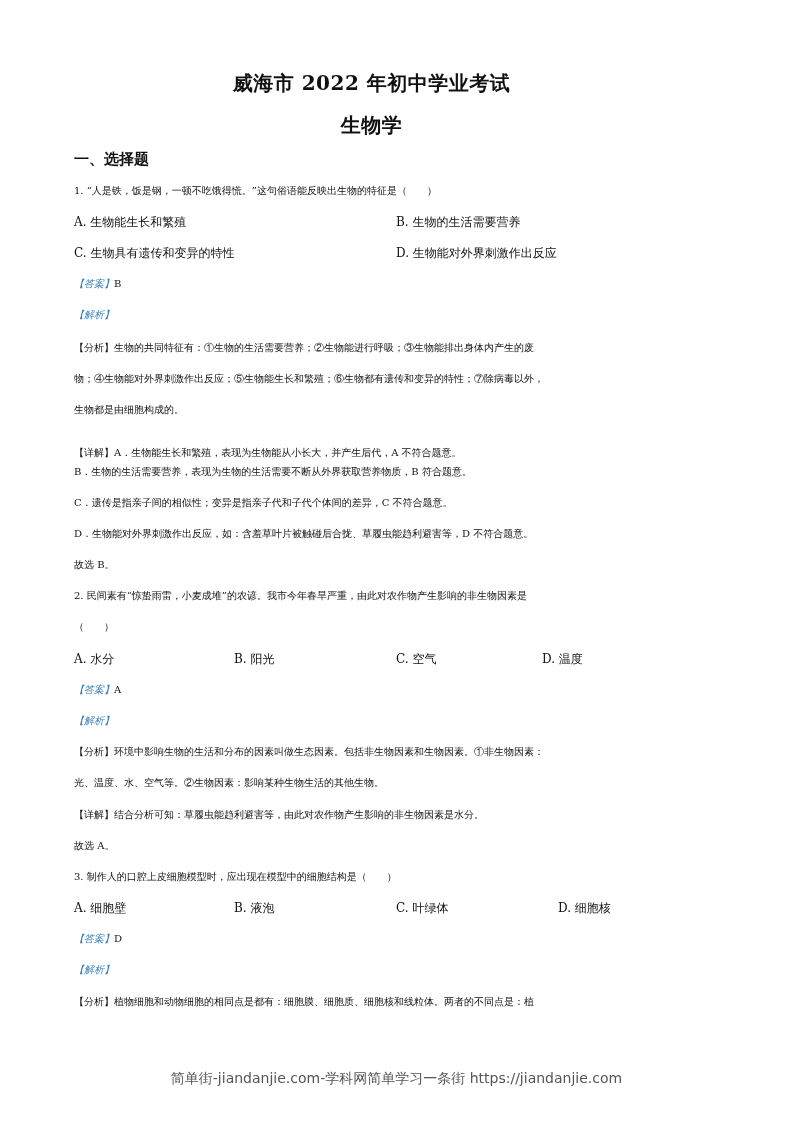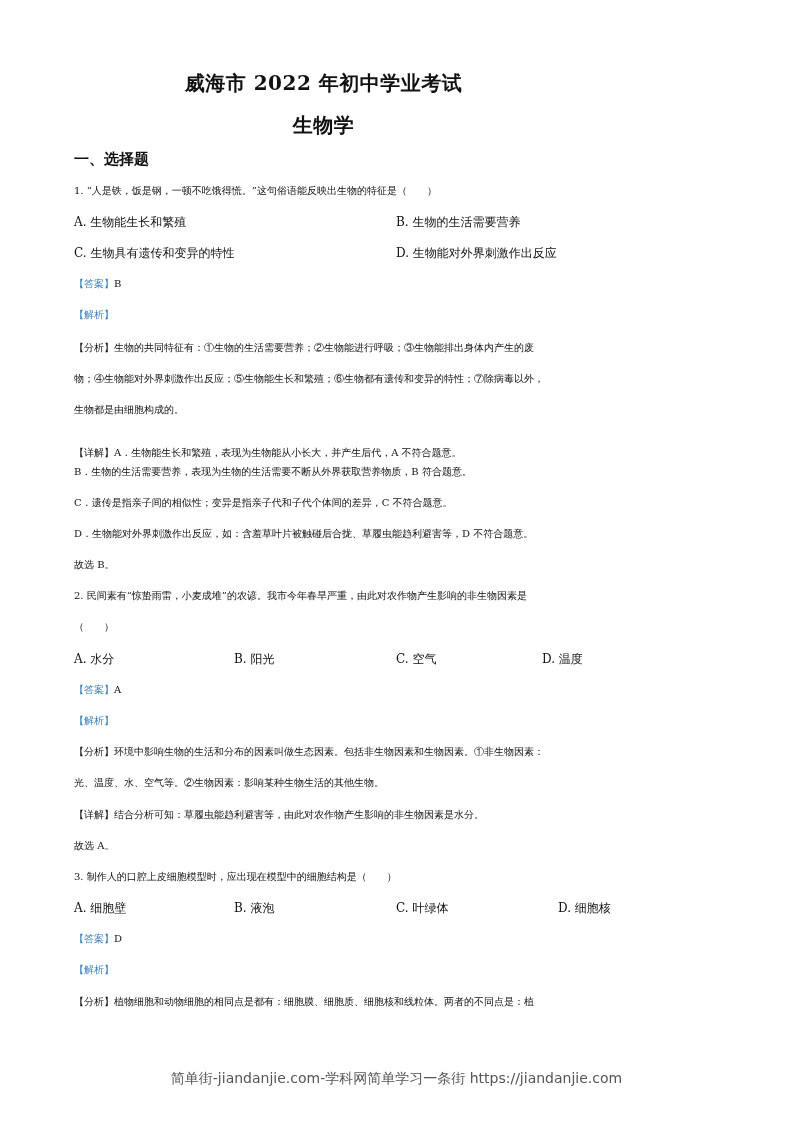--- a/index.html
+++ b/index.html
@@ -3,33 +3,33 @@
 <meta charset="utf-8">
 <style>
   html, body { margin: 0; padding: 0; background: #ffffff; }
   body {
     width: 793px; height: 1122px; position: relative; overflow: hidden;
     font-family: "DejaVu Serif", "Liberation Serif", serif;
     color: #111111;
   }
   .title {
     position: absolute; left: 0; width: 647px; text-align: center;
-    font-weight: bold; font-size: 20px; letter-spacing: 0.5px;
+    font-weight: bold; font-size: 20px; letter-spacing: 0.5px; padding-left: 48px;
   }
   .t1 { top: 70px; }
   .t2 { top: 112px; }
   .section {
     position: absolute; left: 74px; top: 150px;
     font-weight: bold; font-size: 15px; text-align: center;
   }
   .line {
     position: absolute; left: 74px; font-size: 10px; white-space: nowrap;
     line-height: 18px;
   }
-  .blue { color: #3a7fb8; }
+  .blue { color: #3a7fb8; font-style: italic; }
   .opt { position: absolute; font-size: 12px; white-space: nowrap; line-height: 18px; }
   .footer {
     position: absolute; left: 0; width: 793px; top: 1070px; text-align: center;
     font-family: "DejaVu Sans", "Liberation Sans", sans-serif;
     font-size: 14px; color: #555555;
   }
 </style>
 </head>
 <body>
 

